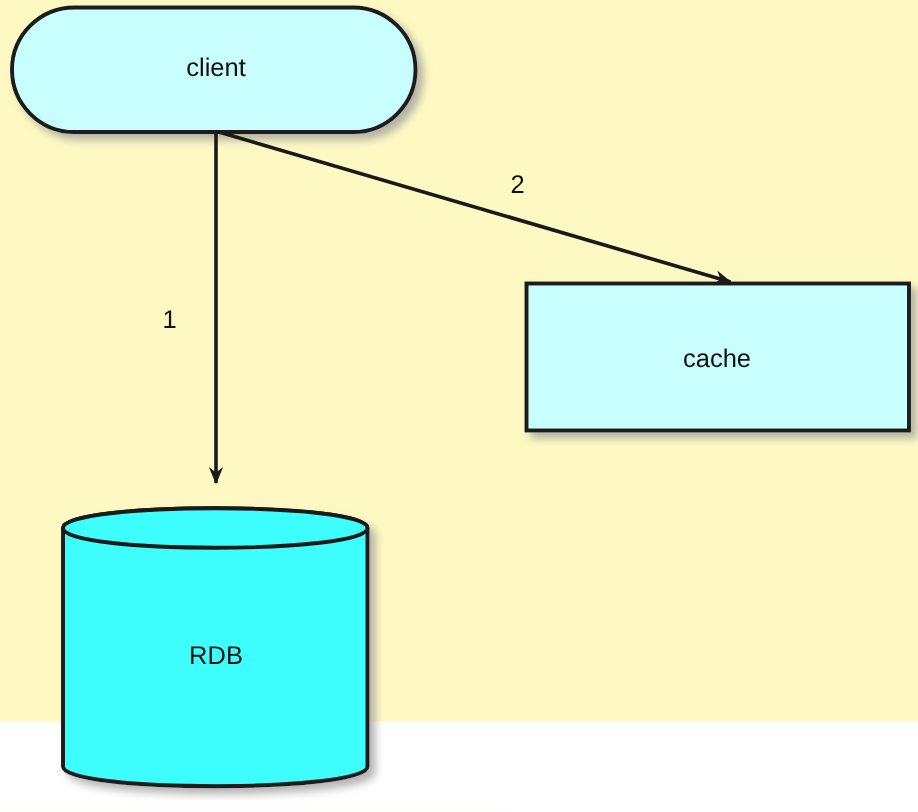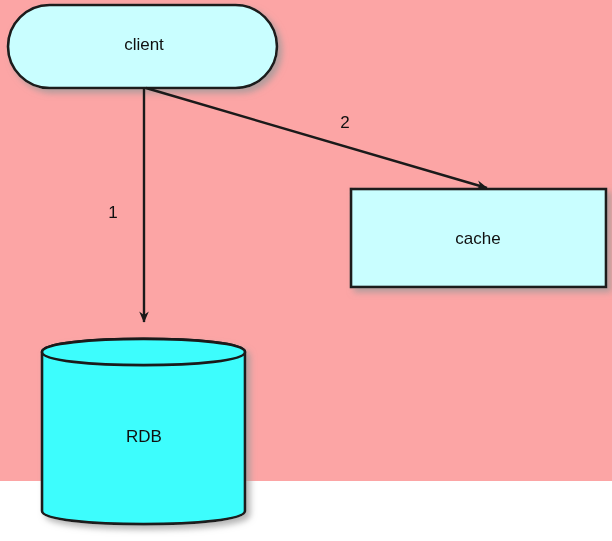--- a/index.html
+++ b/index.html
@@ -10,21 +10,21 @@
   body {
     width: 612px;
     height: 541px;
     font-family: "Liberation Sans", sans-serif;
     overflow: hidden;
   }
   #canvas {
     position: relative;
     width: 612px;
     height: 481px;
-    background: #fca5a5;
+    background: #fef9c3;
   }
   #diagram-svg {
     position: absolute;
     left: 0;
     top: 0;
     width: 612px;
     height: 541px;
   }
   .node-label {
     font-family: "Liberation Sans", sans-serif;

